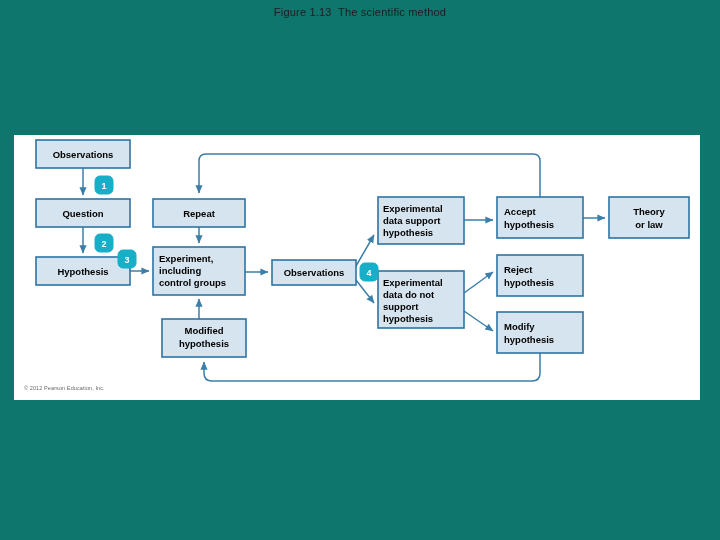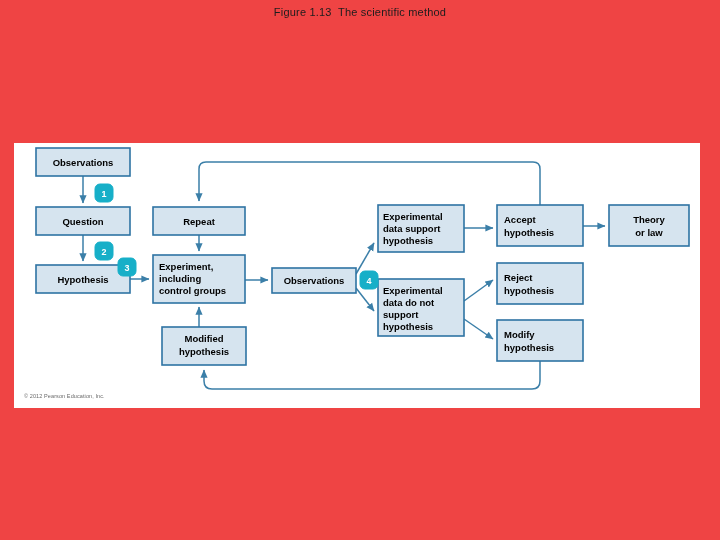--- a/index.html
+++ b/index.html
@@ -5,40 +5,40 @@
 <style>
   html, body {
     margin: 0;
     padding: 0;
     background: #6f6d6d;
   }
   #screen {
     position: relative;
     width: 720px;
     height: 540px;
-    background: #ef4444;
+    background: #0f766e;
     overflow: hidden;
     font-family: "Liberation Sans", sans-serif;
   }
   #figure-caption {
     position: absolute;
     left: 0;
     top: 6px;
     width: 720px;
     text-align: center;
     color: #1d1d1d;
     font-family: "Liberation Sans", sans-serif;
     font-size: 11px;
     letter-spacing: 0.2px;
     white-space: pre;
   }
   #slide-canvas {
     position: absolute;
     left: 14px;
-    top: 143px;
+    top: 135px;
     width: 686px;
     height: 265px;
     background: #ffffff;
   }
   #diagram-svg {
     position: absolute;
     left: 0;
     top: 0;
     display: block;
   }

